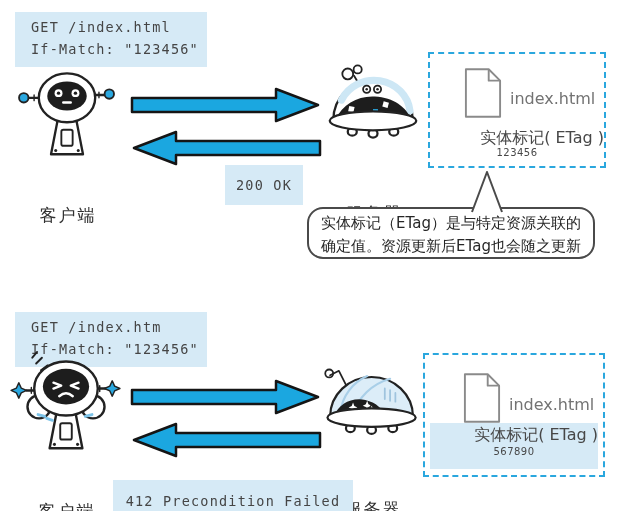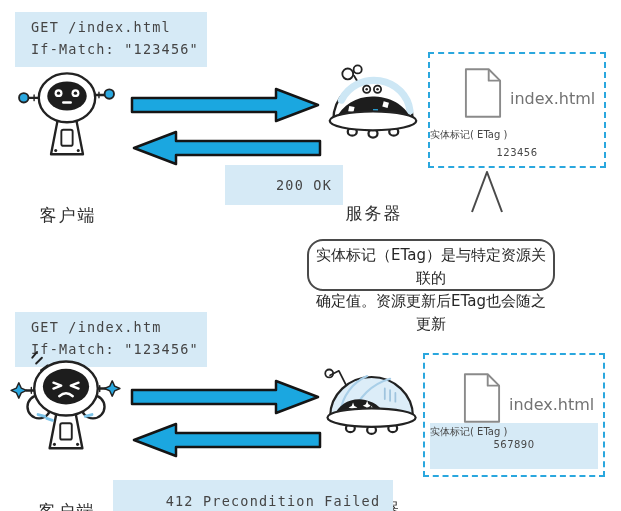--- a/index.html
+++ b/index.html
@@ -1,28 +1,28 @@
 <!DOCTYPE html>
 <html><head>
 <meta charset="utf-8">
 <style>
   html,body{margin:0;padding:0;background:#fff;}
   #canvas{position:relative;width:621px;height:511px;background:#ffffff;
           font-family:"DejaVu Sans",sans-serif;overflow:hidden;
           border-right:1px solid #d9d9d9;border-bottom:1px solid #cfcfcf;}
   .abs{position:absolute;}
   .mono{font-family:"DejaVu Sans Mono","Liberation Mono",monospace;color:#454545;}
-  .lightbox{background:#d6eaf6;padding-left:40px;}
+  .lightbox{background:#d6eaf6;}
   .req-box{width:192px;height:55px;padding:4px 0 0 16px;box-sizing:border-box;
            font-size:13.5px;line-height:22px;letter-spacing:1.2px;}
   .resp-box{text-align:center;font-size:13.5px;letter-spacing:1.2px;}
   .actor-label{font-size:17px;color:#2b2b2b;letter-spacing:2px;text-align:center;color:#303030;margin-top:46px;}
   .dashed-box{border:2.5px dashed #2aa7de;background:#fff;box-sizing:border-box;}
   .filename{font-size:16px;color:#737373;}
-  .etag-label{font-size:10px;color:#474747;text-align:left;}
+  .etag-label{font-size:16px;color:#474747;text-align:right;}
   .etag-value{font-size:10px;color:#474747;text-align:center;letter-spacing:0.5px;}
   .band{background:#d6eaf6;}
   .bubble{border:2px solid #4a4a4a;border-radius:16px;background:#fff;
           text-align:center;font-size:15px;line-height:23px;color:#262626;
           padding-top:3px;box-sizing:border-box;}
   svg{display:block;}
 </style>
 </head>
 <body>
 
@@ -97,21 +97,21 @@
   <div class="abs dashed-box" style="left:428px;top:52px;width:178px;height:116px;">
     <svg class="abs" style="left:34px;top:13px;" width="38" height="52" viewBox="0 0 40 54">
       <path d="M2,2 H26 L38,14 V52 H2 Z" fill="#fff" stroke="#8a8a8a" stroke-width="2" stroke-linejoin="round"></path>
       <path d="M26,2 L26,14 L38,14" fill="none" stroke="#8a8a8a" stroke-width="2" stroke-linejoin="round"></path>
     </svg>
     <div class="abs filename" style="left:80px;top:35px;">index.html</div>
     <div class="abs etag-label" style="left:0;top:74px;width:100%;">实体标记( ETag )</div>
     <div class="abs etag-value" style="left:0;top:93px;width:100%;">123456</div>
   </div>
 
-  <div class="abs bubble" style="left:307px;top:207px;width:248px;height:52px;margin-top:32px;">
+  <div class="abs bubble" style="left:307px;top:207px;width:288px;height:52px;">
     <div>实体标记（ETag）是与特定资源关联的</div>
     <div>确定值。资源更新后ETag也会随之更新</div>
   </div>
   <svg class="abs" style="left:458px;top:171px;z-index:3;" width="60" height="42" viewBox="0 0 60 42">
     <path d="M14,41 L29,1 L44,41" fill="#ffffff" stroke="#4a4a4a" stroke-width="2" stroke-linejoin="round"></path>
     <rect x="16" y="38" width="26" height="4" fill="#ffffff"></rect>
   </svg>
 
   <div class="abs lightbox req-box mono" style="left:15px;top:312px;">
     <div>GET /index.htm</div>

